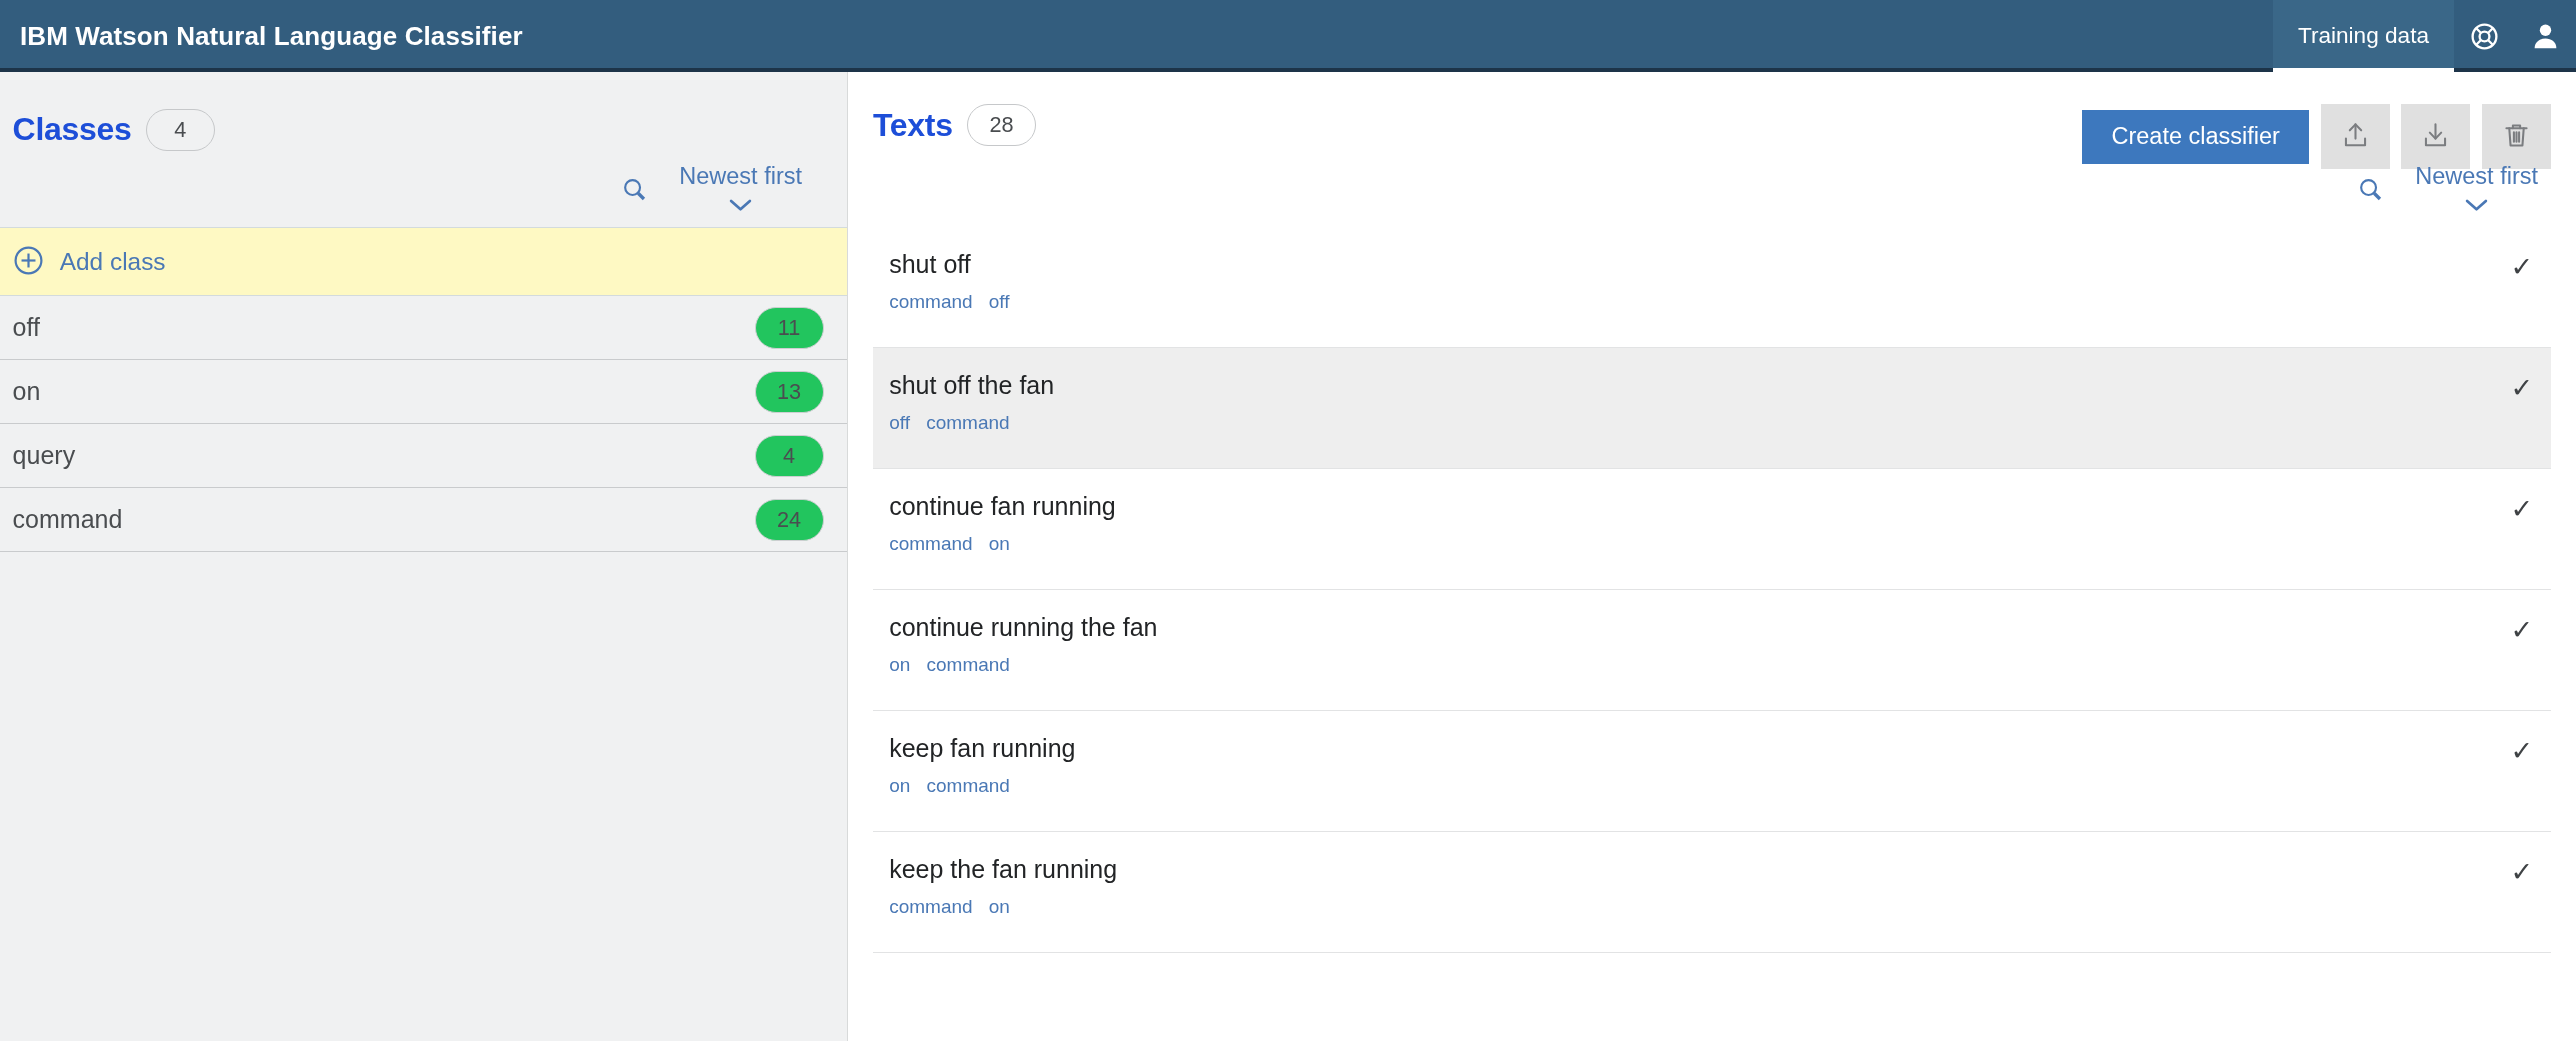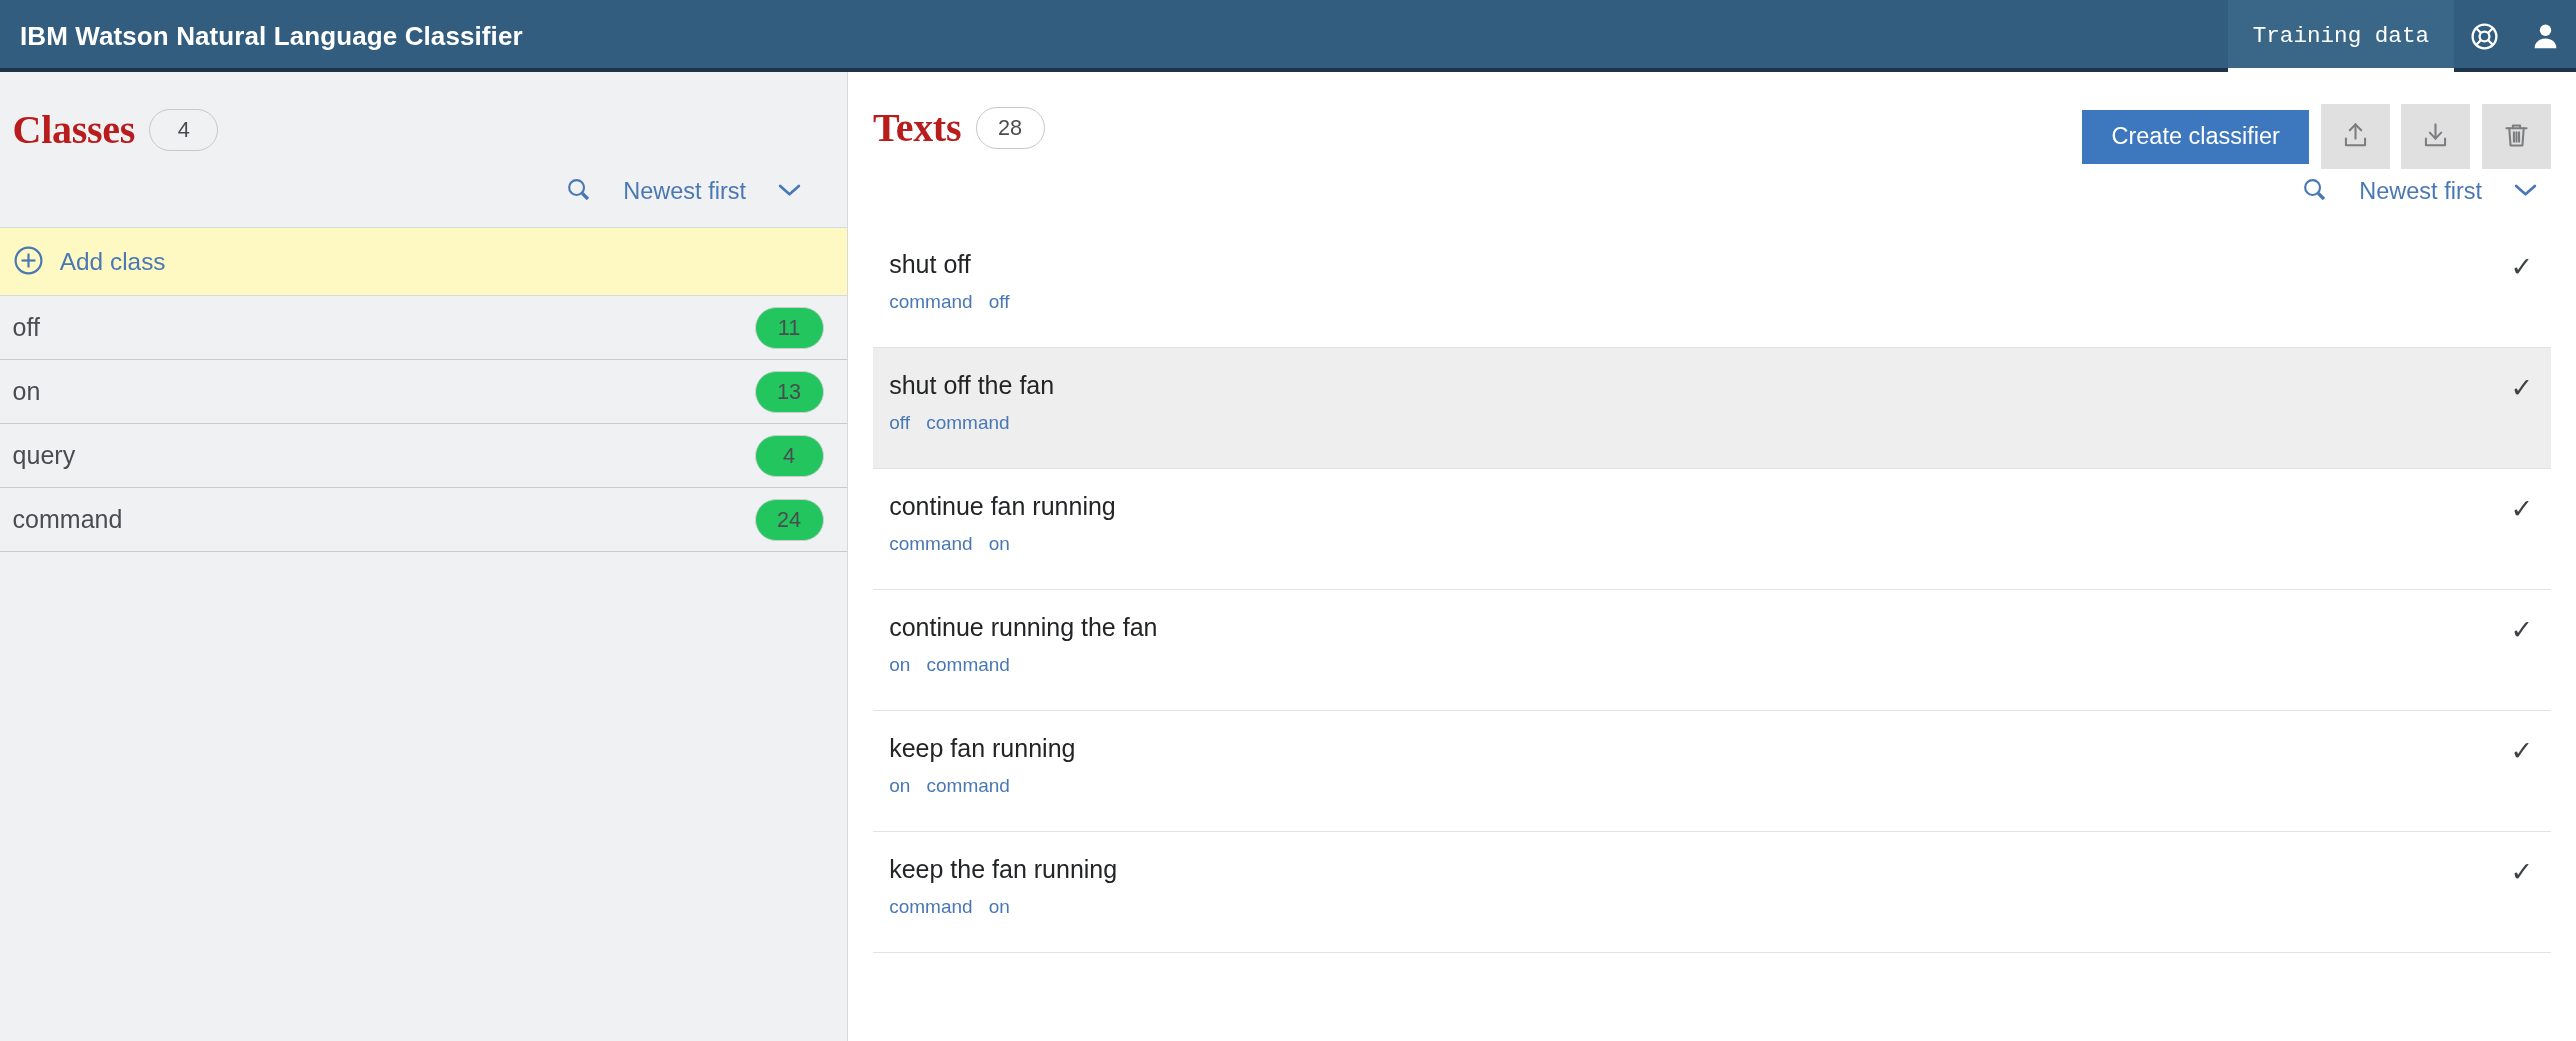--- a/index.html
+++ b/index.html
@@ -47,21 +47,20 @@
   }
   .nav-tab {
     display: flex;
     align-items: center;
     padding: 0 25px;
     color: #ffffff;
     font-size: 22.6px;
     cursor: pointer;
     position: relative;
     white-space: nowrap;
-    font-family: Liberation Mono, monospace;
   }
   .nav-tab.active {
     background: #3a6788;
   }
   .nav-tab.active::after {
     content: "";
     position: absolute;
     left: 0; right: 0; bottom: 0;
     height: 4.5px;
     background: #ffffff;
@@ -92,25 +91,24 @@
     flex-direction: column;
     position: relative;
   }
   .panel-head {
     display: flex;
     align-items: center;
     padding: 32px 0 0 12.6px;
     height: 83px;
   }
   .panel-title {
-    font-size: 40px;
+    font-size: 32px;
     font-weight: 700;
-    color: #b91c1c;
+    color: #1d4ed8;
     letter-spacing: -0.3px;
-    font-family: Liberation Serif, serif;
   }
   .pill {
     margin-left: 14.4px;
     min-width: 69px;
     height: 42px;
     border: 0.9px solid #c6c8ca;
     border-radius: 21.7px;
     background: transparent;
     display: inline-flex;
     align-items: center;
@@ -134,25 +132,26 @@
     border: none;
     cursor: pointer;
     display: flex;
     align-items: center;
     justify-content: center;
     padding: 0;
   }
   .sort-ctl {
     display: flex;
     align-items: center;
-    gap: 31px;
+    gap: 3px;
     color: #4a78b5;
     font-size: 23.5px;
     cursor: pointer;
     white-space: nowrap;
+    flex-direction: column;
   }
 
   .add-row {
     display: flex;
     align-items: center;
     gap: 16.2px;
     height: 69px;
     background: #fef9c3;
     padding-left: 12.6px;
     cursor: pointer;

